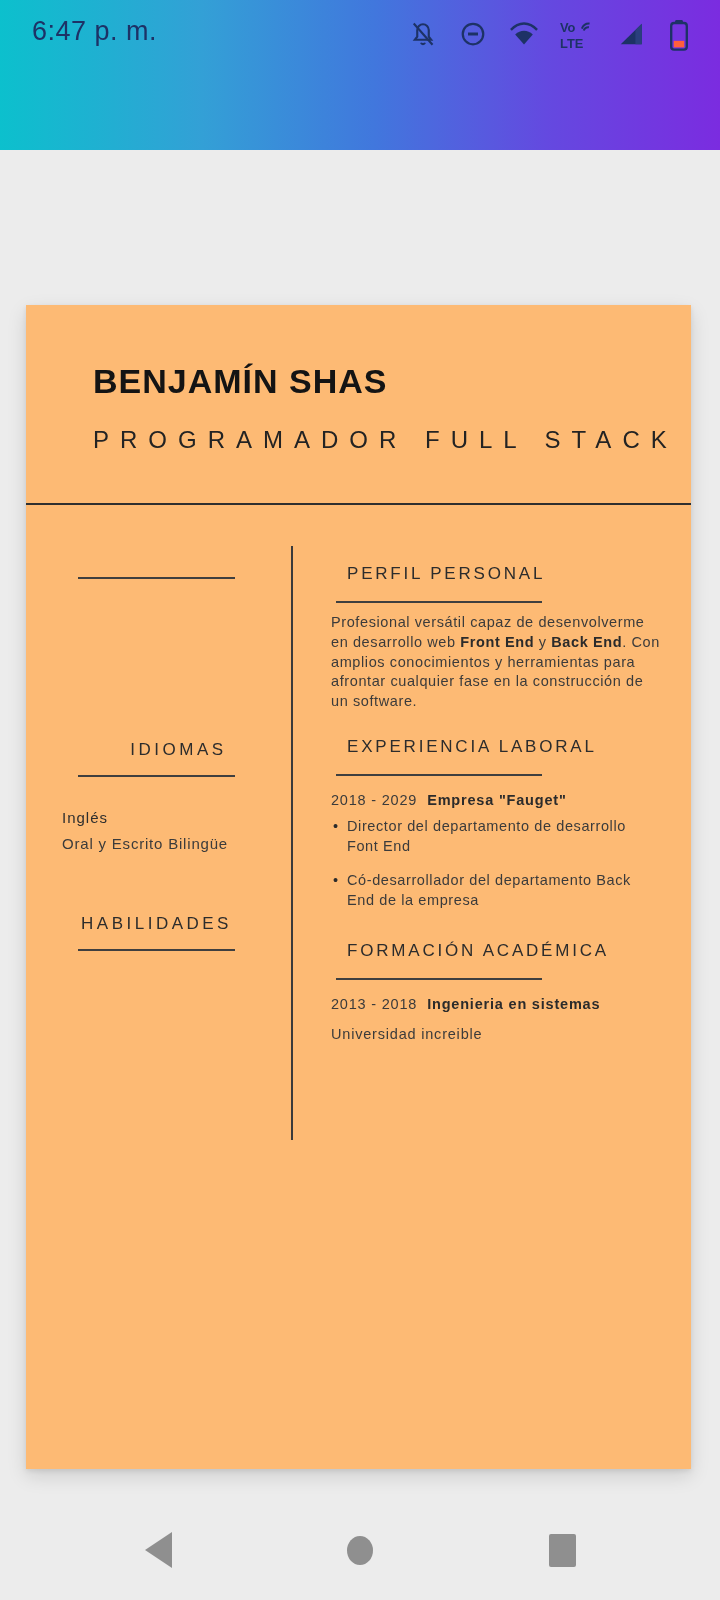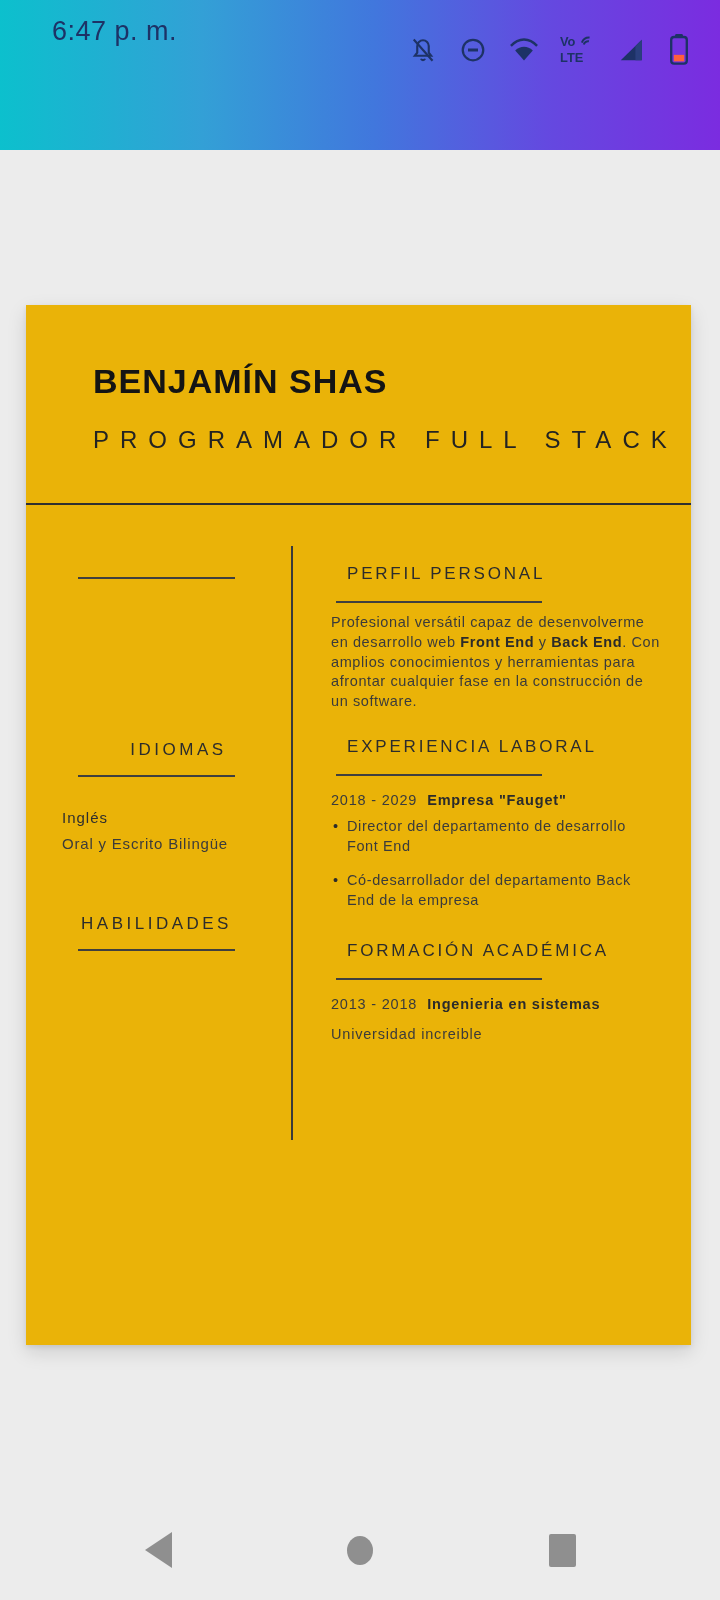--- a/index.html
+++ b/index.html
@@ -7,32 +7,32 @@
   body { font-family:"Liberation Sans", sans-serif; }
   .screen {
     position:relative; width:720px; height:1600px; margin:0 auto;
     background:#ececec; overflow:hidden;
   }
 
   
   .status-bar {
     position:absolute; top:0; left:0; width:720px; height:150px;
     background:linear-gradient(90deg,#0cc0cd 0%, #33a0d6 28%, #4177dd 52%, #6449e0 76%, #7b2ce0 100%);
-    padding:16px 28px 0 52px;
+    padding:16px 28px 0 32px;
     display:flex; justify-content:space-between; align-items:flex-start;
   }
   .status-time { color:#1d3266; font-size:27px; letter-spacing:.5px; }
-  .status-icons { display:flex; align-items:flex-end; gap:20px; margin-top:16px; }
+  .status-icons { display:flex; align-items:flex-start; gap:20px; margin-top:2px; }
   .status-icons svg { display:block; }
   .volte-text { font-weight:bold; }
 
   
   .resume-card {
-    position:absolute; left:26px; top:305px; width:665px; height:1040px;
-    background:#eab308;
+    position:absolute; left:26px; top:305px; width:665px; height:1164px;
+    background:#fdba74;
     box-shadow:0 7px 18px rgba(0,0,0,.13), 0 2px 5px rgba(0,0,0,.08);
     color:#3b3b3b;
   }
   .resume-header { height:198px; padding:56px 0 0 67px; }
   .resume-name {
     font-size:34px; font-weight:800; color:#141414; letter-spacing:1px; line-height:40px;
   }
   .resume-role {
     margin-top:24px; font-size:24px; color:#232323; letter-spacing:11px; line-height:30px; font-weight:400;
   }

